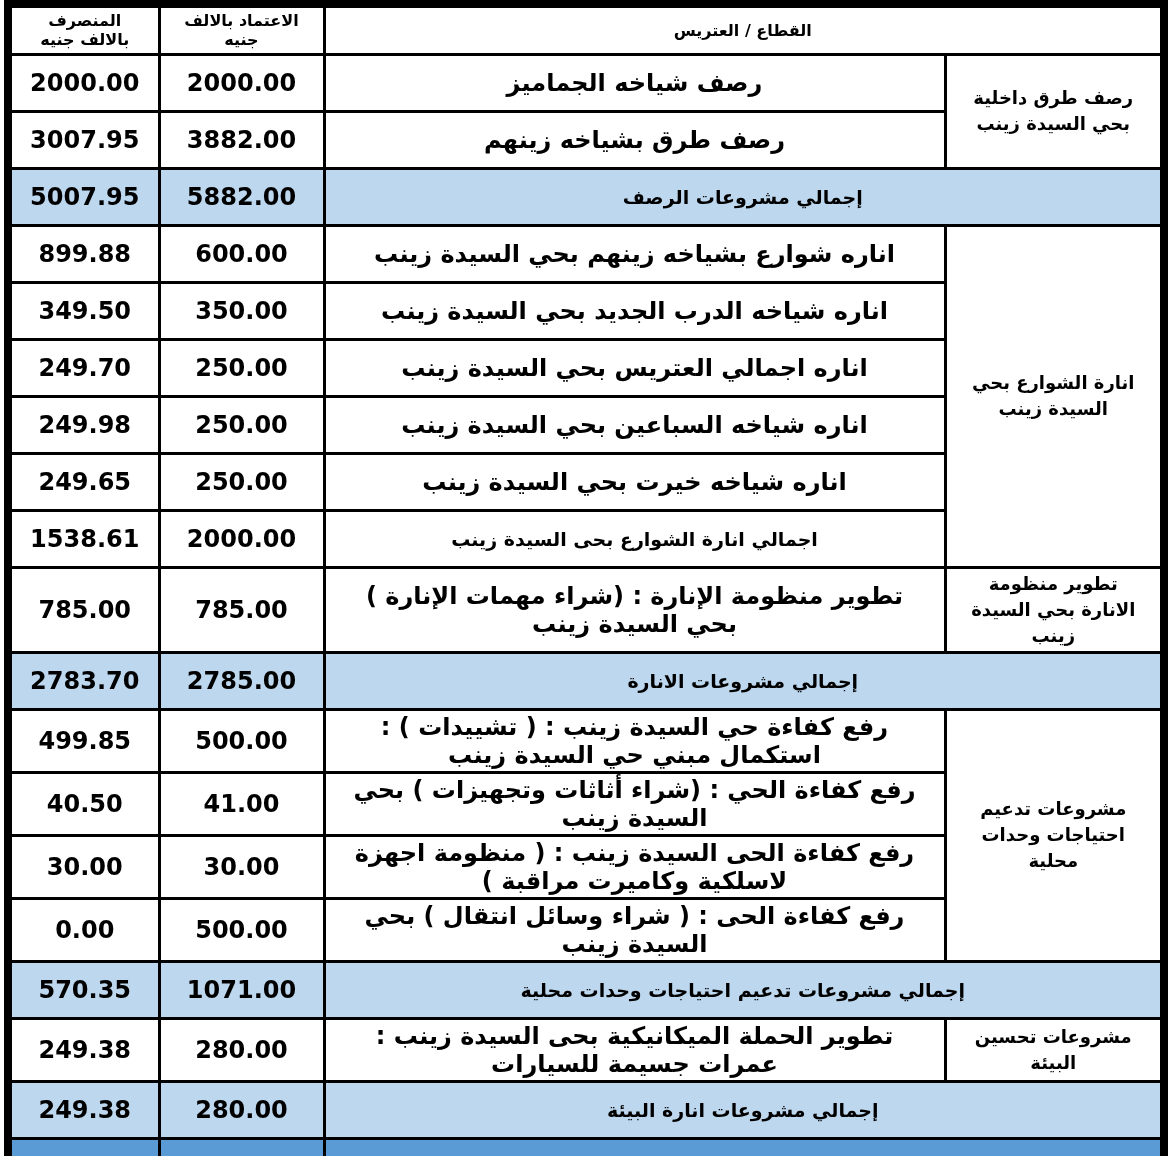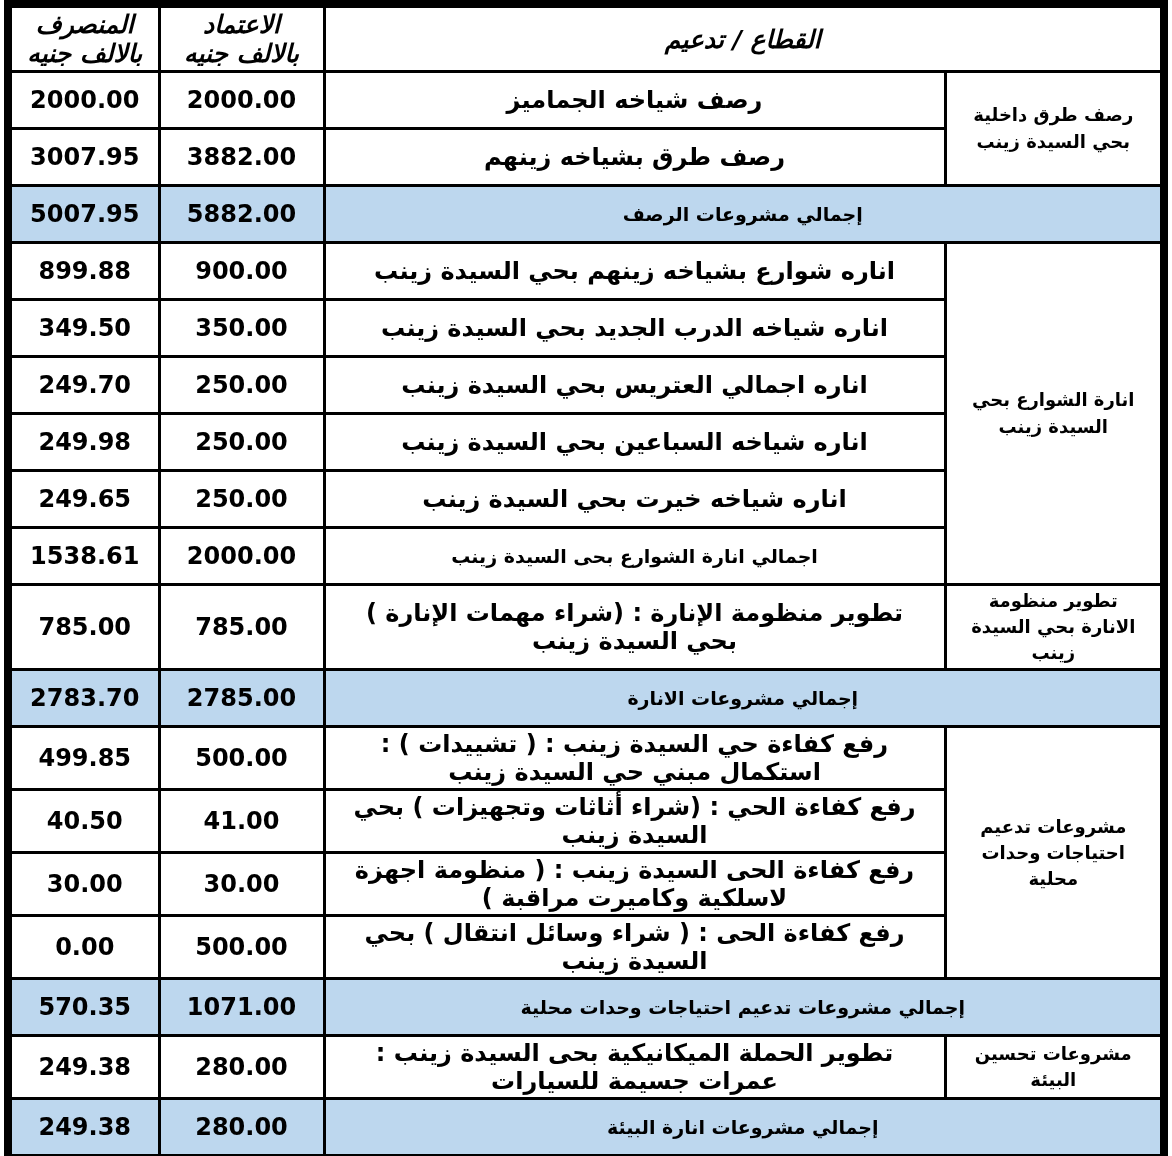--- a/index.html
+++ b/index.html
@@ -38,22 +38,21 @@
     vertical-align:middle;
     font-weight:bold;
     padding:2px 12px;
     background:var(--cell-bg);
     overflow:hidden;
   }
   table.budget thead tr{height:50px;}
   table.budget tbody tr{height:57px;}
   th.colhead{
     background:var(--header-bg);
-    font-size:25px;
-    font-style:italic;
+    font-size:16px;
   }
   td.activity{font-size:24px;}
   td.sector{font-size:18px; line-height:1.45;margin-left:46px;}
   td.num{font-size:24px;}
   tr.subtotal td{background:var(--subtotal-bg);}
   td.subtotal-cell{background:var(--subtotal-bg);}
   tr.grand td{background:var(--grandtotal-bg);}
   td.total-label{font-size:19px;}
 </style>
 </head>
@@ -62,21 +61,21 @@
 <div class="page">
   <table class="budget">
     <colgroup>
       <col style="width:219px">
       <col style="width:621px">
       <col style="width:165px">
       <col style="width:151px">
     </colgroup>
     <thead>
       <tr>
-        <th class="colhead" colspan="2">القطاع / تدعيم</th>
+        <th class="colhead" colspan="2">القطاع / العتريس</th>
         <th class="colhead">الاعتماد بالالف جنيه</th>
         <th class="colhead">المنصرف بالالف جنيه</th>
       </tr>
     </thead>
     <tbody>
       <tr>
         <td class="sector" rowspan="2">رصف طرق داخلية بحي السيدة زينب</td>
         <td class="activity">رصف شياخه الجماميز</td>
         <td class="num">2000.00</td>
         <td class="num">2000.00</td>
@@ -87,21 +86,21 @@
         <td class="num">3007.95</td>
       </tr>
       <tr class="subtotal">
         <td class="total-label" colspan="2">إجمالي مشروعات الرصف</td>
         <td class="num">5882.00</td>
         <td class="num">5007.95</td>
       </tr>
       <tr>
         <td class="sector" rowspan="6">انارة الشوارع بحي السيدة زينب</td>
         <td class="activity">اناره شوارع بشياخه زينهم بحي السيدة زينب</td>
-        <td class="num">900.00</td>
+        <td class="num">600.00</td>
         <td class="num">899.88</td>
       </tr>
       <tr>
         <td class="activity">اناره شياخه الدرب الجديد بحي السيدة زينب</td>
         <td class="num">350.00</td>
         <td class="num">349.50</td>
       </tr>
       <tr>
         <td class="activity">اناره اجمالي العتريس بحي السيدة زينب</td>
         <td class="num">250.00</td>

